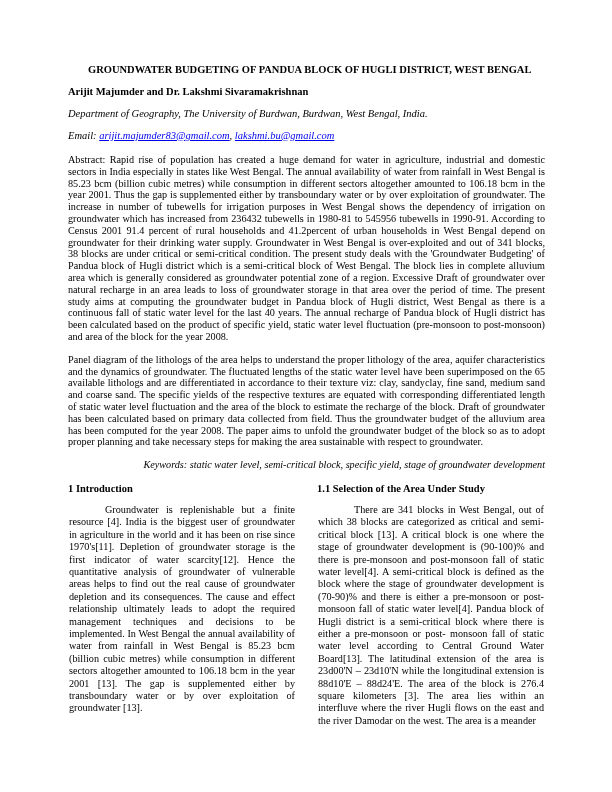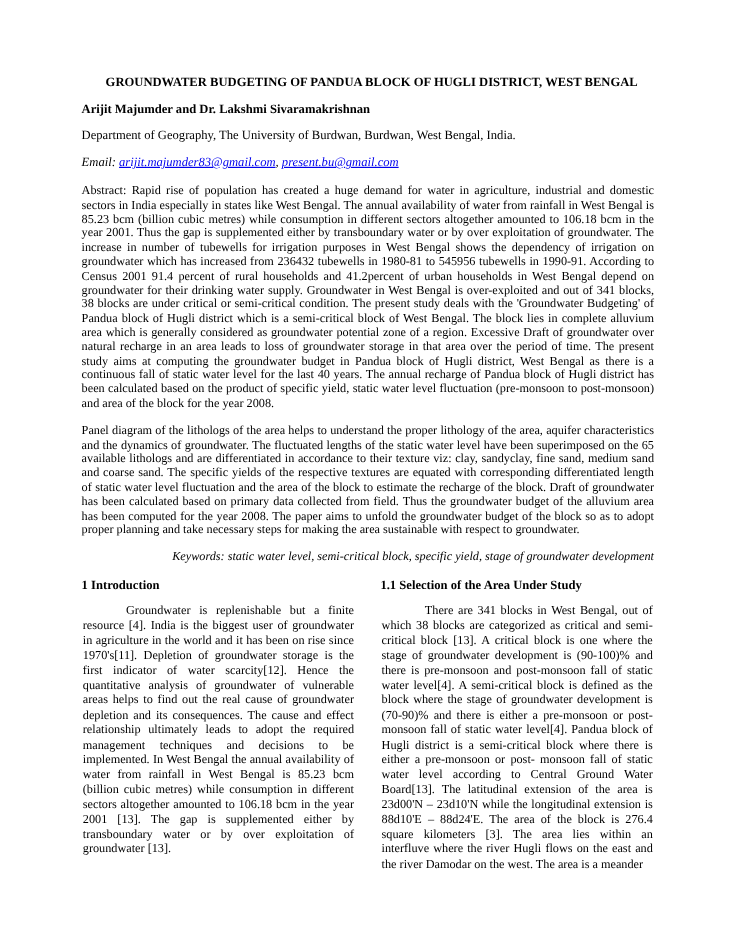--- a/index.html
+++ b/index.html
@@ -29,20 +29,21 @@
     margin-bottom: 10px;
     margin-left: 20px;
   }
   .authors {
     font-weight: bold;
     font-size: 10.5px;
     line-height: 12px;
     margin-bottom: 10px;
   }
   .affiliation {
+    font-style: italic;
     font-size: 10.5px;
     line-height: 12px;
     margin-bottom: 10px;
   }
   .email-line {
     font-style: italic;
     font-size: 10.5px;
     line-height: 12px;
     margin-bottom: 12px;
   }
@@ -91,21 +92,21 @@
 
 <div class="page">
 
   <div class="title">GROUNDWATER BUDGETING OF PANDUA BLOCK OF HUGLI DISTRICT, WEST BENGAL</div>
 
   <div class="authors">Arijit Majumder and Dr. Lakshmi Sivaramakrishnan</div>
 
   <div class="affiliation">Department of Geography, The University of Burdwan, Burdwan, West Bengal, India.</div>
 
   <div class="email-line">
-    <span>Email: </span><a class="email-link">arijit.majumder83@gmail.com</a><span>, </span><a class="email-link">present.bu@gmail.com</a>
+    <span>Email: </span><a class="email-link">arijit.majumder83@gmail.com</a><span>, </span><a class="email-link">lakshmi.bu@gmail.com</a>
   </div>
 
   <p class="abstract">Abstract: Rapid rise of population has created a huge demand for water in agriculture, industrial and domestic sectors in India especially in states like West Bengal. The annual availability of water from rainfall in West Bengal is 85.23 bcm (billion cubic metres) while consumption in different sectors altogether amounted to 106.18 bcm in the year 2001. Thus the gap is supplemented either by transboundary water or by over exploitation of groundwater. The increase in number of tubewells for irrigation purposes in West Bengal shows the dependency of irrigation on groundwater which has increased from 236432 tubewells in 1980-81 to 545956 tubewells in 1990-91. According to Census 2001 91.4 percent of rural households and 41.2percent of urban households in West Bengal depend on groundwater for their drinking water supply. Groundwater in West Bengal is over-exploited and out of 341 blocks, 38 blocks are under critical or semi-critical condition. The present study deals with the 'Groundwater Budgeting' of Pandua block of Hugli district which is a semi-critical block of West Bengal. The block lies in complete alluvium area which is generally considered as groundwater potential zone of a region. Excessive Draft of groundwater over natural recharge in an area leads to loss of groundwater storage in that area over the period of time. The present study aims at computing the groundwater budget in Pandua block of Hugli district, West Bengal as there is a continuous fall of static water level for the last 40 years. The annual recharge of Pandua block of Hugli district has been calculated based on the product of specific yield, static water level fluctuation (pre-monsoon to post-monsoon) and area of the block for the year 2008.</p>
 
   <p class="abstract">Panel diagram of the lithologs of the area helps to understand the proper lithology of the area, aquifer characteristics and the dynamics of groundwater. The fluctuated lengths of the static water level have been superimposed on the 65 available lithologs and are differentiated in accordance to their texture viz: clay, sandyclay, fine sand, medium sand and coarse sand. The specific yields of the respective textures are equated with corresponding differentiated length of static water level fluctuation and the area of the block to estimate the recharge of the block. Draft of groundwater has been calculated based on primary data collected from field. Thus the groundwater budget of the alluvium area has been computed for the year 2008. The paper aims to unfold the groundwater budget of the block so as to adopt proper planning and take necessary steps for making the area sustainable with respect to groundwater.</p>
 
   <p class="keywords">Keywords: static water level, semi-critical block, specific yield, stage of groundwater development</p>
 
   <div class="columns">
 

